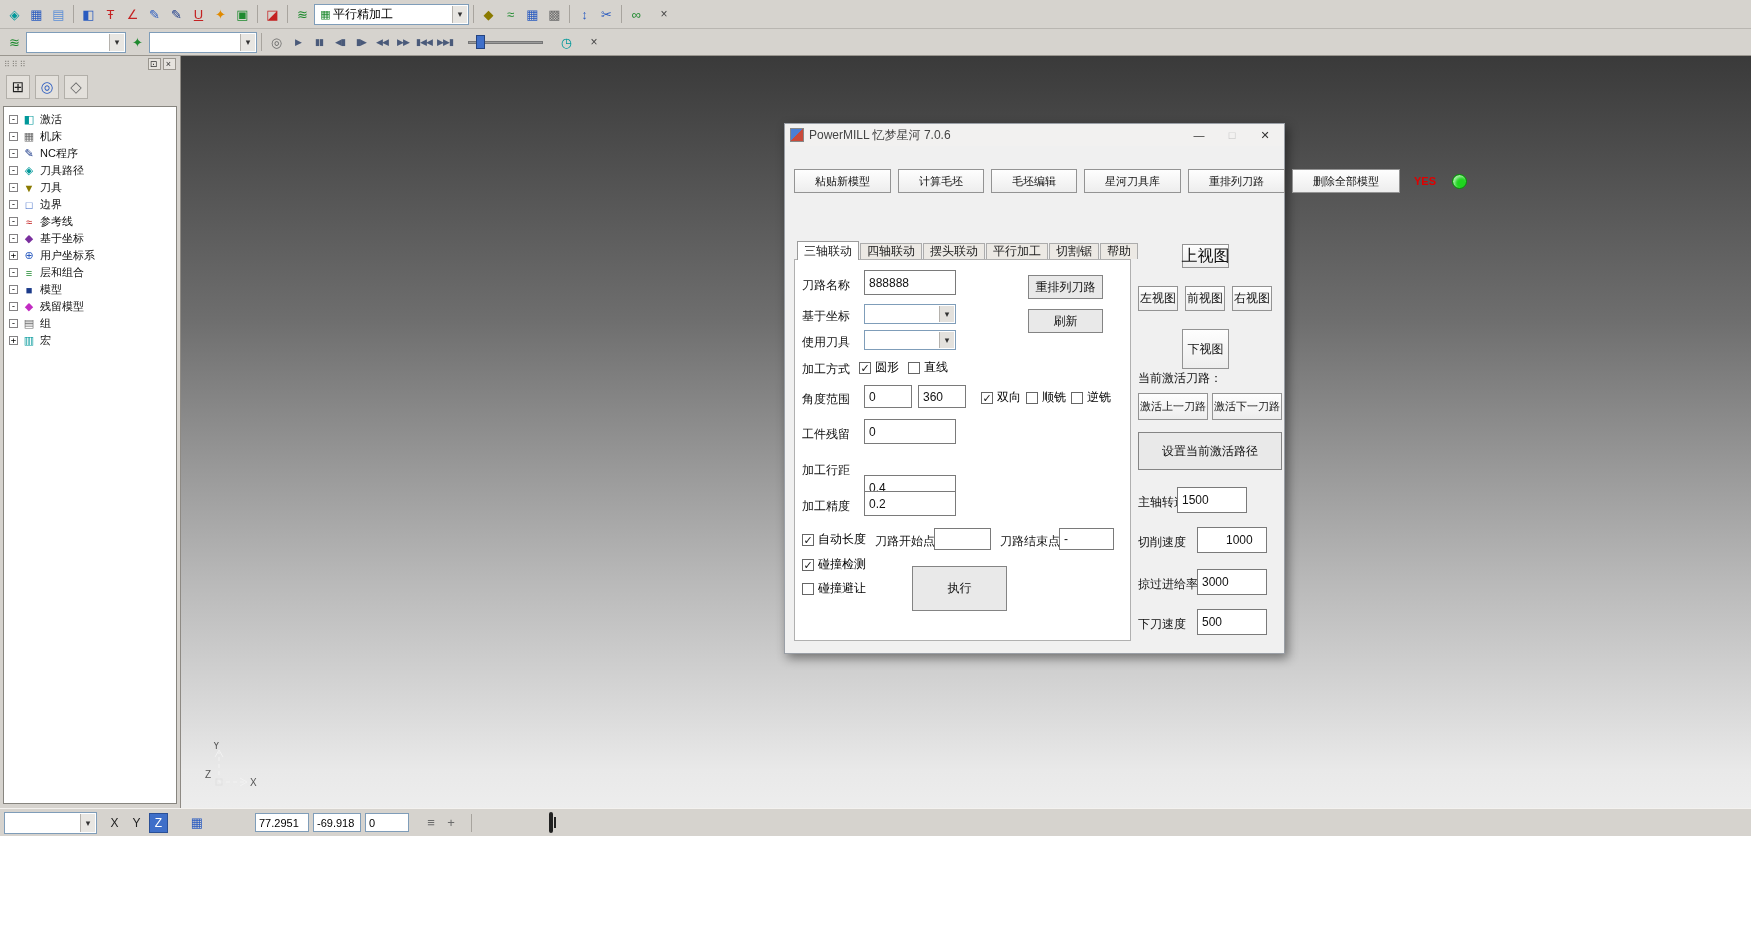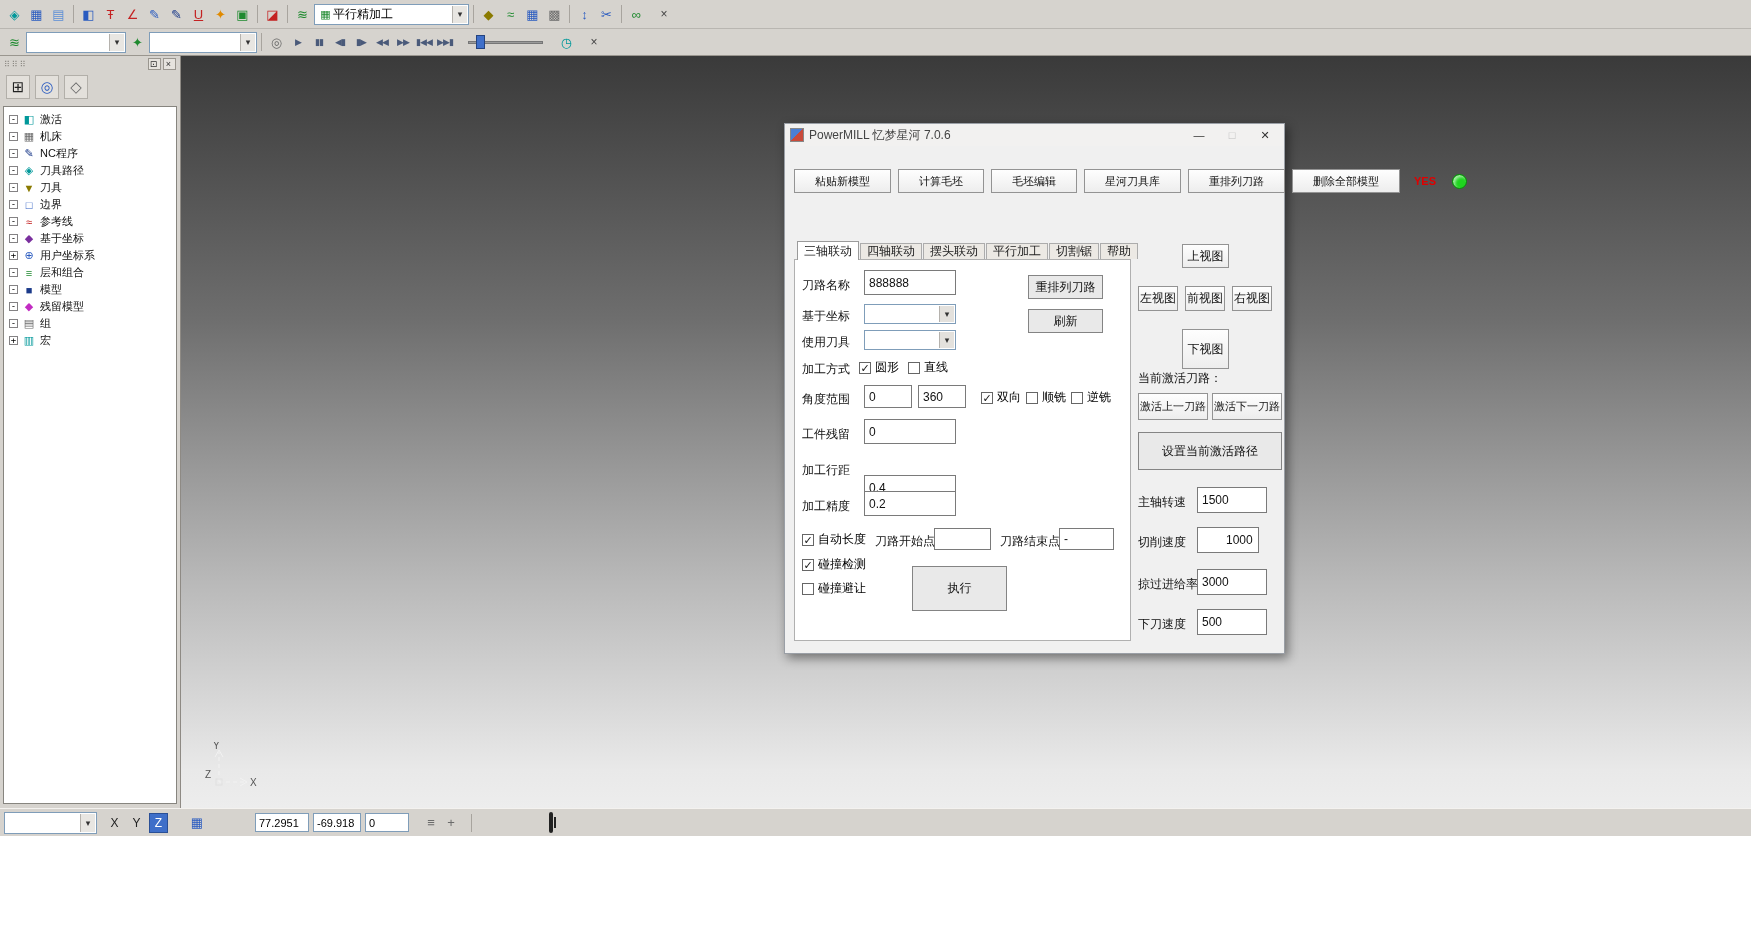--- a/index.html
+++ b/index.html
@@ -336,35 +336,35 @@
       <span>碰撞检测</span>
     </span>
     <span class="cbwrap" style="left:7px;top:320px">
       <span class="cb"></span>
       <span>碰撞避让</span>
     </span>
 
     <span class="btn pbtn-big" style="left:117px;top:306px;width:95px;height:45px;font-size:12px">执行</span>
   </div>
 
-  <span class="btn" style="position:absolute;left:397px;top:120px;width:47px;height:24px;font-size:12px">上视图</span>
+  <span class="btn" style="position:absolute;left:397px;top:120px;width:47px;height:24px;font-size:16px">上视图</span>
   <span class="btn" style="position:absolute;left:353px;top:162px;width:40px;height:25px;font-size:12px">左视图</span>
   <span class="btn" style="position:absolute;left:400px;top:162px;width:40px;height:25px;font-size:12px">前视图</span>
   <span class="btn" style="position:absolute;left:447px;top:162px;width:40px;height:25px;font-size:12px">右视图</span>
   <span class="btn" style="position:absolute;left:397px;top:205px;width:47px;height:40px;font-size:12px">下视图</span>
 
   <span class="flabel rlabel" style="position:absolute;left:353px;top:246px">当前激活刀路：</span>
   <span class="btn" style="position:absolute;left:353px;top:269px;width:70px;height:27px;font-size:11px">激活上一刀路</span>
   <span class="btn" style="position:absolute;left:427px;top:269px;width:70px;height:27px;font-size:11px">激活下一刀路</span>
   <span class="btn" style="position:absolute;left:353px;top:308px;width:144px;height:38px;font-size:12px;background:#e9e9e9;border-color:#848484">设置当前激活路径</span>
 
   <span class="flabel" style="position:absolute;left:353px;top:370px">主轴转速</span>
-  <input class="tin" style="position: absolute; left: 412px; top: 363px; width: 70px; height: 26px;" value="1500">
+  <input class="tin" style="position: absolute; left: 392px; top: 363px; width: 70px; height: 26px;" value="1500">
   <span class="flabel" style="position:absolute;left:353px;top:410px">切削速度</span>
-  <input class="tin" style="position: absolute; left: 412px; top: 403px; width: 62px; height: 26px; padding-left: 28px;" value="1000">
+  <input class="tin" style="position: absolute; left: 412px; top: 403px; width: 70px; height: 26px; padding-left: 28px;" value="1000">
   <span class="flabel" style="position:absolute;left:353px;top:452px">掠过进给率</span>
   <input class="tin" style="position: absolute; left: 412px; top: 445px; width: 70px; height: 26px;" value="3000">
   <span class="flabel" style="position:absolute;left:353px;top:492px">下刀速度</span>
   <input class="tin" style="position: absolute; left: 412px; top: 485px; width: 70px; height: 26px;" value="500">
 </div>
 
 <div class="statusbar">
   <div class="combo" style="width:93px;height:22px">
     <span class="combo-text"></span>
     <span class="arrow">▾</span>

